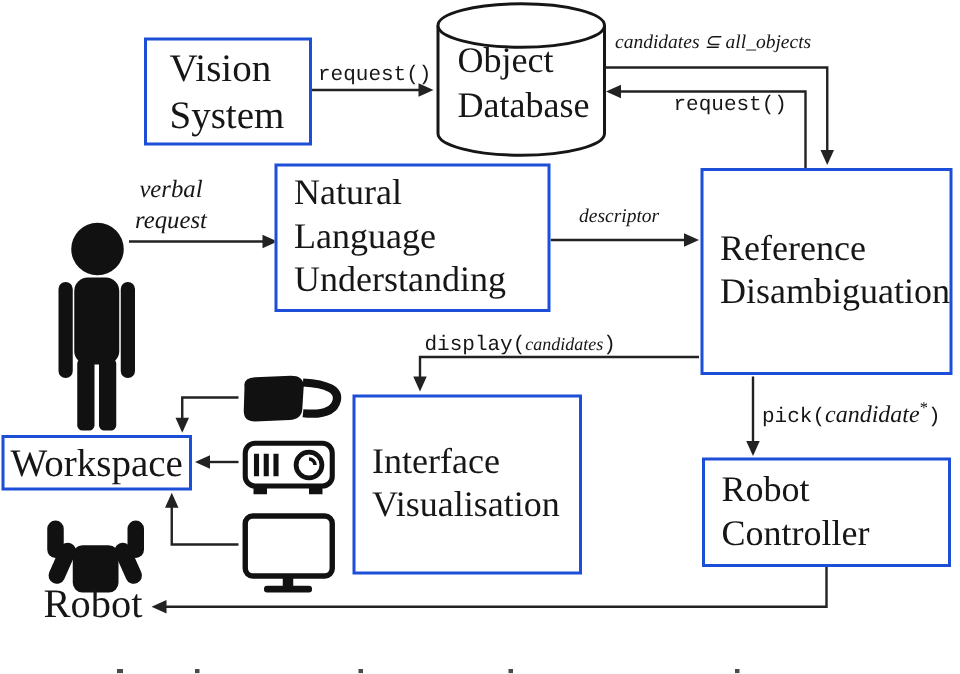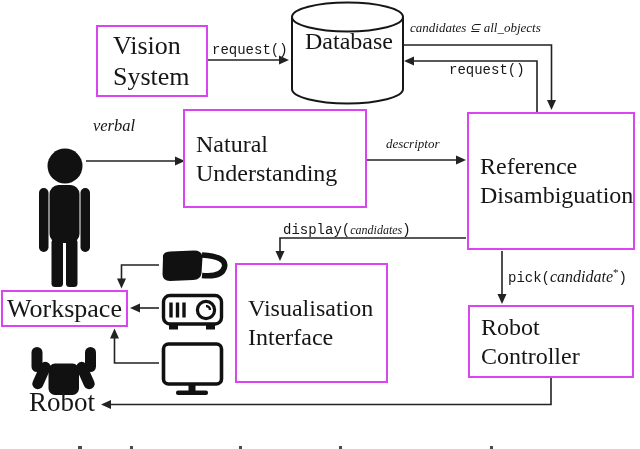--- a/index.html
+++ b/index.html
@@ -1,19 +1,19 @@
 <!DOCTYPE html>
 <html><head>
 <meta charset="utf-8">
 <style>
   html,body{margin:0;padding:0;background:#fff;}
   .stage{position:relative;width:640px;height:449px;background:#fff;overflow:hidden;
          font-family:"Liberation Serif",serif;color:#161616;}
   .wires{position:absolute;left:0;top:0;width:640px;height:449px;}
-  .box{position:absolute;background:#fff;border:2px solid #d946ef;box-sizing:border-box;
+  .box{position:absolute;background:#fff;border:2px solid #1d4ed8;box-sizing:border-box;
        display:flex;flex-direction:column;justify-content:center;
        font-size:24px;line-height:1.2;padding-left:11px;}
   .box .bl{white-space:nowrap;}
   .lbl{position:absolute;white-space:nowrap;}
   .mono{font-family:"Liberation Mono",monospace;font-size:14px;letter-spacing:0px;}
   .ital{font-style:italic;font-size:13px;}
   .cyltext{position:absolute;left:305px;top:27px;font-size:24px;line-height:1.23;}
   .vlabel{position:absolute;left:80px;top:116px;width:68px;text-align:center;
           font-style:italic;font-size:16.5px;line-height:1.25;font-family:Liberation Serif, serif;}
   .robotlbl{position:absolute;left:29px;top:387px;font-size:27px;}
@@ -99,55 +99,58 @@
       <rect x="80" y="361" width="11" height="29" rx="5.5" transform="rotate(-24 85.5 375.5)"></rect>
     </g>
   </svg>
 
   <div class="box" style="left:96px;top:25px;width:112px;height:72px;font-size:26px;padding-left:15px;">
     <span class="bl">Vision</span>
     <span class="bl">System</span>
   </div>
 
   <div class="cyltext">
+    <div class="bl">Object</div>
     <div class="bl">Database</div>
   </div>
 
   <div class="box" style="left:183px;top:109px;width:184px;height:99px;">
     <span class="bl">Natural</span>
+    <span class="bl">Language</span>
     <span class="bl">Understanding</span>
   </div>
 
   <div class="box" style="left:467px;top:112px;width:168px;height:138px;">
     <span class="bl">Reference</span>
     <span class="bl">Disambiguation</span>
   </div>
 
   <div class="box" style="left:235px;top:263px;width:153px;height:120px;">
+    <span class="bl">Interface</span>
     <span class="bl">Visualisation</span>
-    <span class="bl">Interface</span>
   </div>
 
   <div class="box" style="left:468px;top:305px;width:166px;height:73px;">
     <span class="bl">Robot</span>
     <span class="bl">Controller</span>
   </div>
 
   <div class="box" style="left:1px;top:290px;width:127px;height:37px;font-size:26px;padding-left:0;align-items:center;">
     <span class="bl">Workspace</span>
   </div>
 
   <div class="lbl mono" style="left:212px;top:42px;">request()</div>
 
   <div class="lbl ital" style="left:410px;top:20px;">candidates ⊆ all_objects</div>
 
   <div class="lbl mono" style="left:449px;top:62px;">request()</div>
 
   <div class="vlabel">
     <div>verbal</div>
+    <div>request</div>
   </div>
 
   <div class="lbl ital" style="left:386px;top:136px;">descriptor</div>
 
   <div class="lbl" style="left:283px;top:220px;">
     <span class="mono">display(</span><span class="ital" style="font-size:12px;">candidates</span><span class="mono">)</span>
   </div>
 
   <div class="lbl" style="left:508px;top:266px;">
     <span class="mono">pick(</span><span class="ital" style="font-size:16px;">candidate</span><sup>*</sup><span class="mono">)</span>

